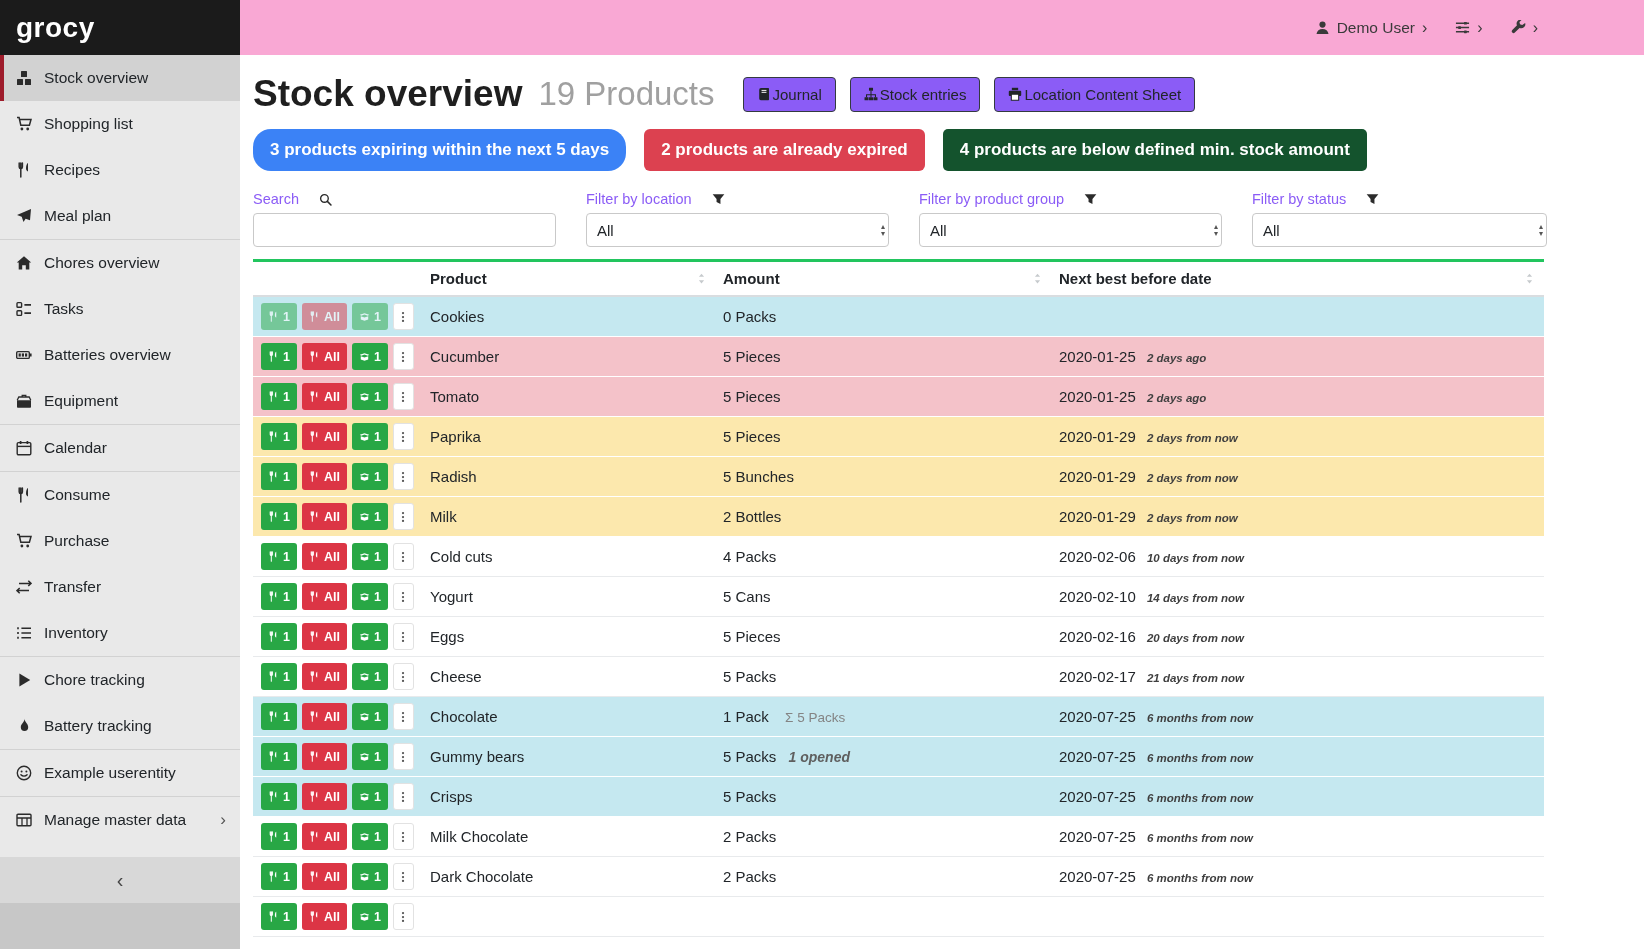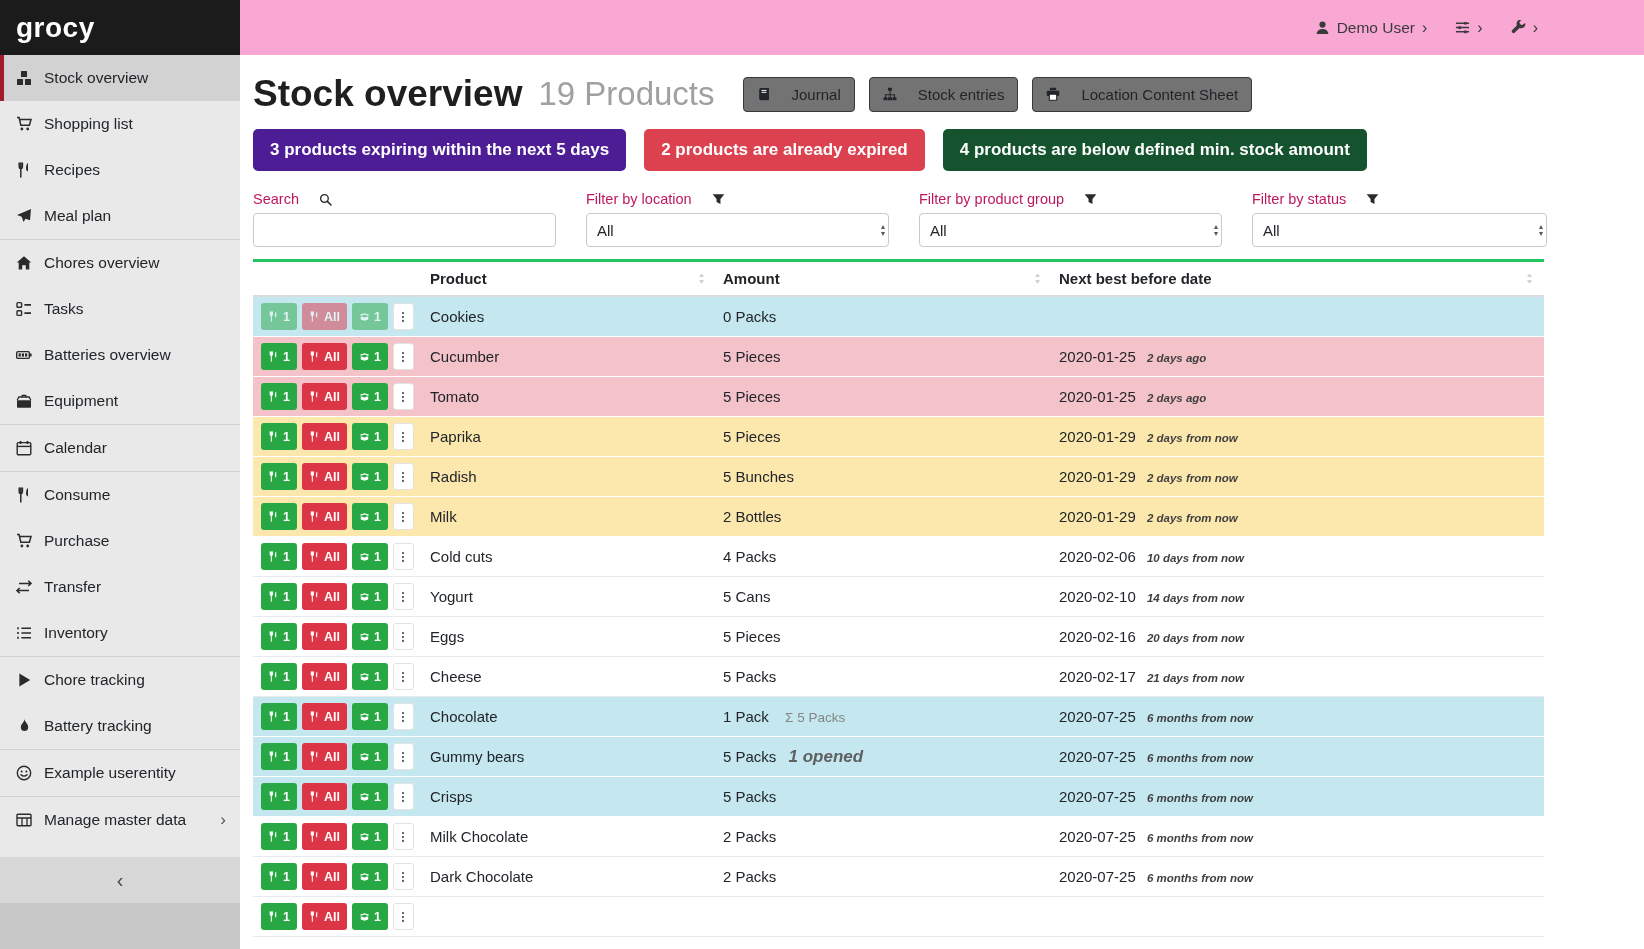--- a/index.html
+++ b/index.html
@@ -26,28 +26,28 @@
   .sb-spacer { flex: 1; }
   .sb-footer { height: 46px; background: #d8d8d8; display: flex; align-items: center; justify-content: center; color: #444; font-size: 20px; cursor: pointer; }
   .sb-bottom { height: 46px; background: #c7c7c7; }
 
   
   .main { background: #fff; padding: 18px 100px 0 13px; overflow: hidden; }
   .title-row { display: flex; align-items: center; gap: 16px; }
   .page-title { font-size: 37px; font-weight: 600; color: #1f1f1f; white-space: nowrap; }
   .page-subtitle { font-size: 33px; color: #a0a0a0; font-weight: 400; white-space: nowrap; }
   .toolbar { display: flex; gap: 14px; margin-left: 12px; }
-  .btn-outline { display: flex; align-items: center; gap: 21px; border: 1px solid #343a40; background: #737373; color: #212529; font-size: 15px; padding: 8px 13px; border-radius: 4px; cursor: pointer; font-family: inherit; white-space: nowrap; }
+  .btn-outline { display: flex; align-items: center; gap: 2px; border: 1px solid #343a40; background: #8b5cf6; color: #212529; font-size: 15px; padding: 8px 13px; border-radius: 4px; cursor: pointer; font-family: inherit; white-space: nowrap; }
   .btn-outline svg { width: 14px; height: 14px; display: block; }
 
   .alerts { display: flex; gap: 18px; margin-top: 14px; }
   .alert-pill { color: #fff; font-weight: bold; font-size: 17px; padding: 11px 17px; border-radius: 5px; cursor: pointer; white-space: nowrap; }
 
   .filters { display: grid; grid-template-columns: 303px 303px 303px 295px; gap: 30px; margin-top: 20px; }
-  .filter-label { display: flex; align-items: center; gap: 20px; font-size: 14.5px; margin-bottom: 6px; color: #be185d; }
+  .filter-label { display: flex; align-items: center; gap: 20px; font-size: 14.5px; margin-bottom: 6px; color: #8b5cf6; }
   .filter-label svg { width: 13px; height: 13px; display: block; color: #2b2b2b; }
   .text-input { width: 100%; height: 34px; border: 1px solid #c9c9c9; border-radius: 4px; padding: 0 10px; font-size: 15px; font-family: inherit; background: #fff; }
   .select { position: relative; height: 34px; border: 1px solid #c9c9c9; border-radius: 4px; background: #fff; display: flex; align-items: center; padding: 0 26px 0 10px; font-size: 15px; cursor: pointer; }
   .spin { position: absolute; right: 3px; top: 50%; transform: translateY(-50%); display: flex; flex-direction: column; align-items: center; color: #555; }
   .spin span { font-size: 8px; line-height: 7px; }
 
   
   .table { margin-top: 12px; width: 100%; }
   .thead { display: grid; grid-template-columns: 170px 293px 336px 1fr; border-top: 3px solid #22c55e; border-bottom: 2px solid #d9dde0; }
   .th { display: flex; align-items: center; justify-content: space-between; font-weight: bold; font-size: 15px; padding: 8px 8px 8px 7px; cursor: pointer; }
@@ -59,21 +59,21 @@
   .cell { font-size: 15px; padding-left: 7px; white-space: nowrap; }
   .actions { display: flex; gap: 5px; align-items: center; padding-left: 8px; }
   .btn-sm { display: flex; align-items: center; gap: 4px; border: none; border-radius: 3px; color: #fff; font-size: 12.5px; font-weight: bold; padding: 0 7px; height: 27px; cursor: pointer; font-family: inherit; }
   .btn-green { background: #28a745; }
   .btn-red { background: #dc3545; }
   .btn-sm svg { width: 11px; height: 11px; display: block; }
   .row.disabled .btn-sm { opacity: .5; }
   .btn-kebab { width: 21px; height: 27px; background: #fff; border: 1px solid #e2e2e2; border-radius: 3px; display: flex; align-items: center; justify-content: center; color: #555; cursor: pointer; }
   .btn-kebab svg { width: 12px; height: 12px; display: block; }
   .amount-extra { color: #848484; font-size: 13.5px; margin-left: 12px; }
-  .amount-note { color: #5f5f5f; font-size: 17px; font-style: italic; font-weight: 600; margin-left: 8px; }
+  .amount-note { color: #5f5f5f; font-size: 14px; font-style: italic; font-weight: 600; margin-left: 8px; }
   .date-rel { color: #3f3f3f; font-size: 11.5px; font-style: italic; font-weight: 600; margin-left: 7px; }
 </style>
 </head>
 <body>
 
 <div id="app">
 
   <div class="logo-cell">
     <span>grocy</span>
   </div>
@@ -349,23 +349,23 @@
                 <path d="M1.9 4.3h12.2a1 1 0 0 1 1 1v3.9a1 1 0 0 1-1 1h-1.9v-2H3.8v2H1.9a1 1 0 0 1-1-1V5.3a1 1 0 0 1 1-1z"></path>
                 <path d="M3.8 8.2h8.4v6.9H3.8z" fill="#ffffff" stroke="currentColor" stroke-width="1.2"></path>
               </svg>
             </span>
     <span class="lbl">Location Content Sheet</span>
   </button>
 </div>
     </div>
 
     <div class="alerts" id="alerts">
-  <div class="alert-pill" style="background: #4c1d95;">3 products expiring within the next 5 days</div>
-
-  <div class="alert-pill" style="background: rgb(220, 65, 80);">2 products are already expired</div>
+  <div class="alert-pill" style="background: #3b82f6; border-radius: 18px;">3 products expiring within the next 5 days</div>
+
+  <div class="alert-pill" style="background: rgb(220, 65, 80); border-radius: 6px;">2 products are already expired</div>
 
   <div class="alert-pill" style="background: #14532d;">4 products are below defined min. stock amount</div>
 </div>
 
     <div class="filters">
       <div>
         <div class="filter-label">
           <span>Search</span>
           <span>
               <svg viewBox="0 0 16 16" fill="currentColor" xmlns="http://www.w3.org/2000/svg">

